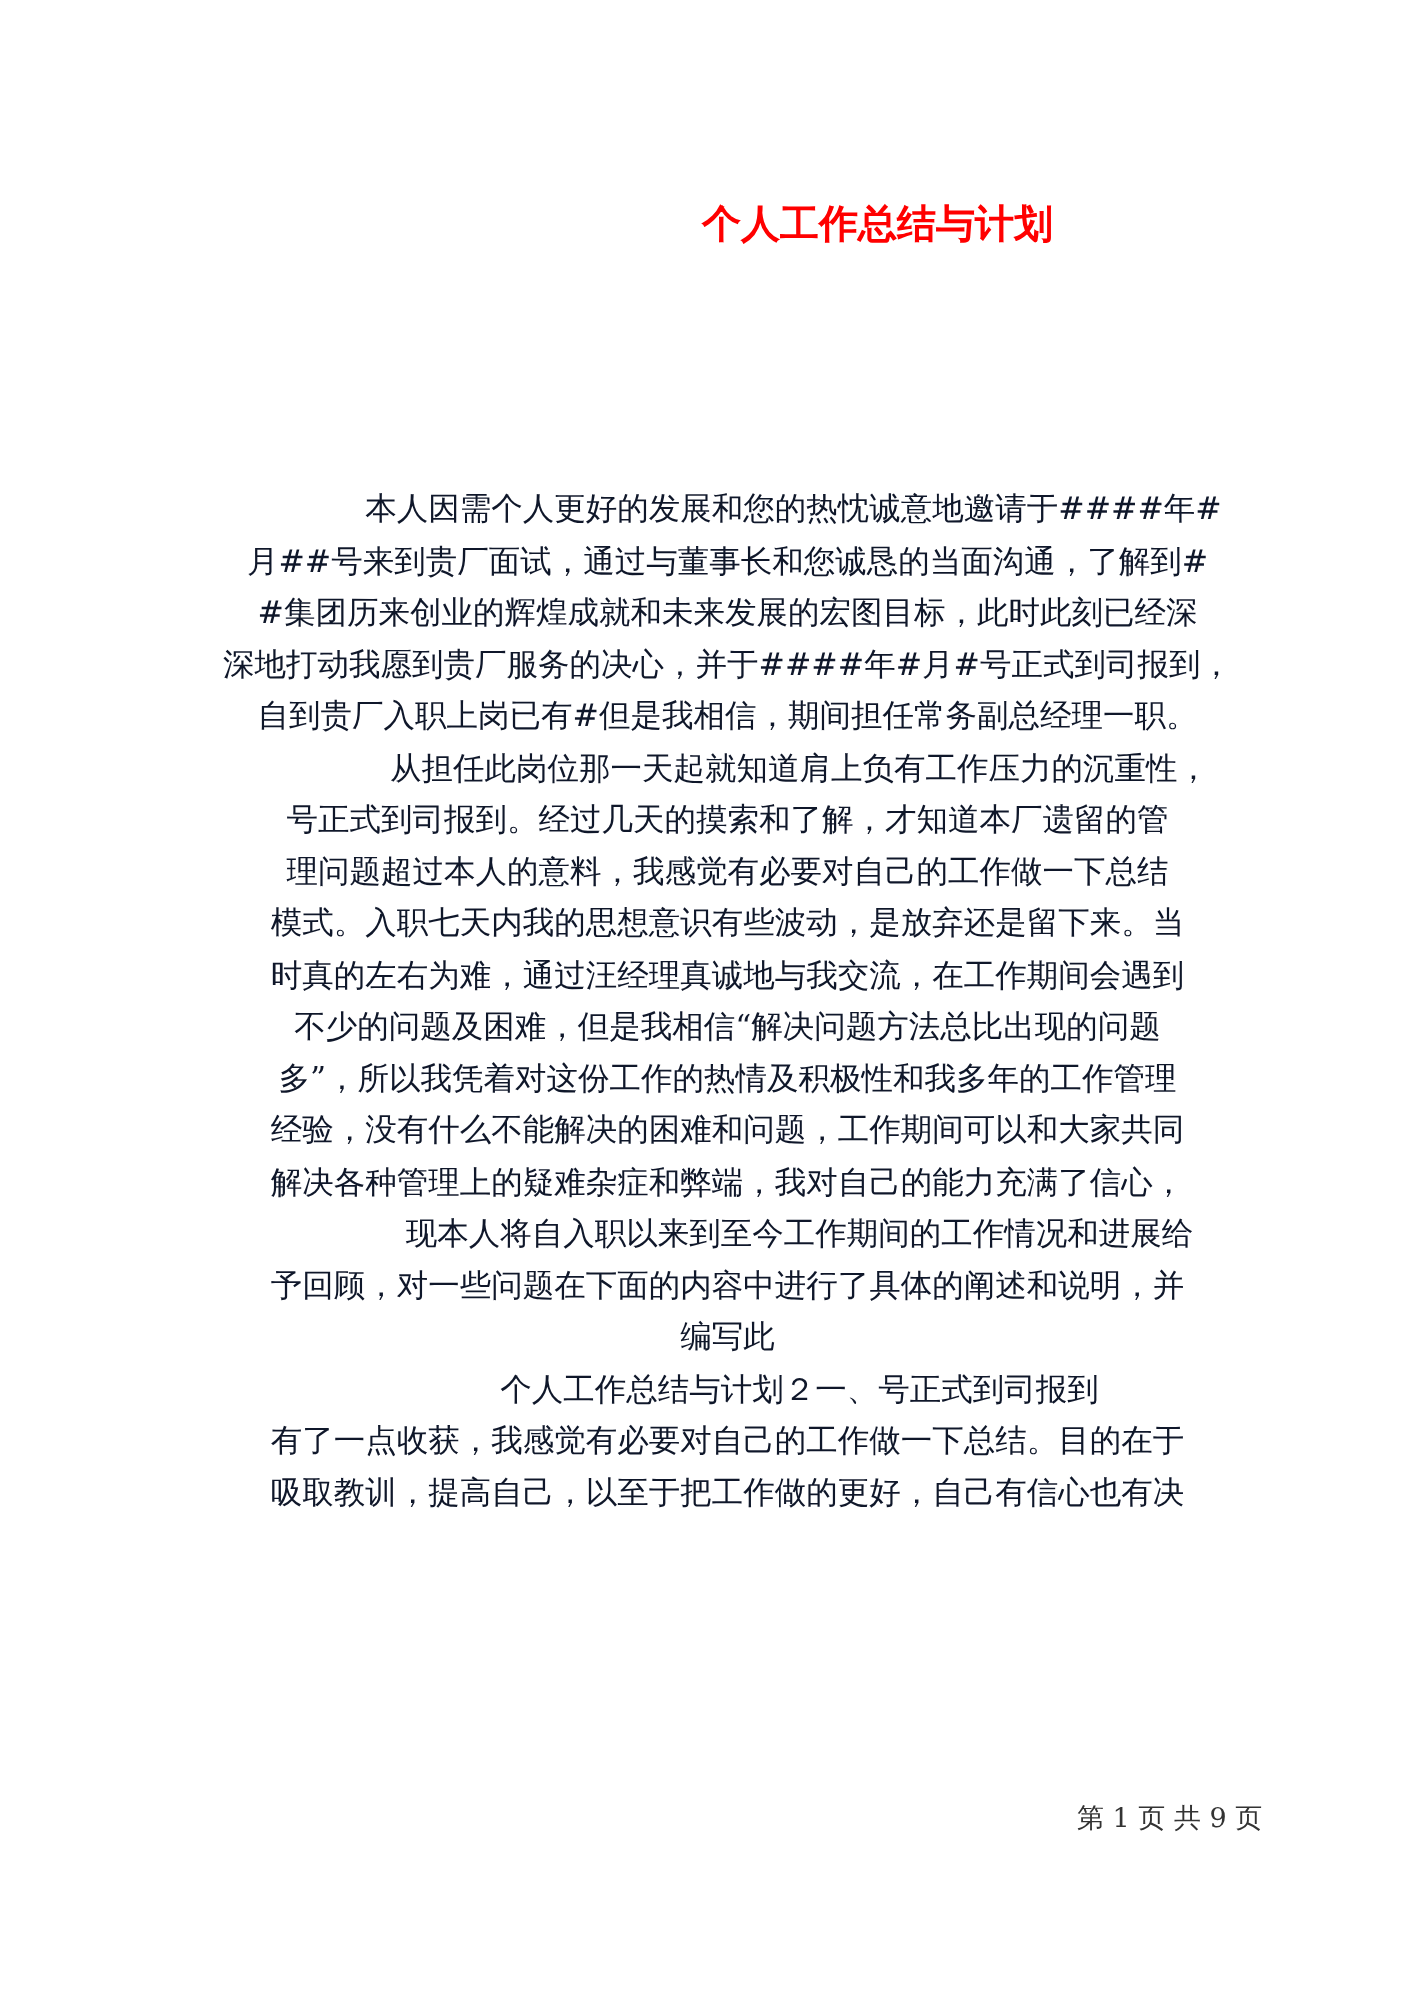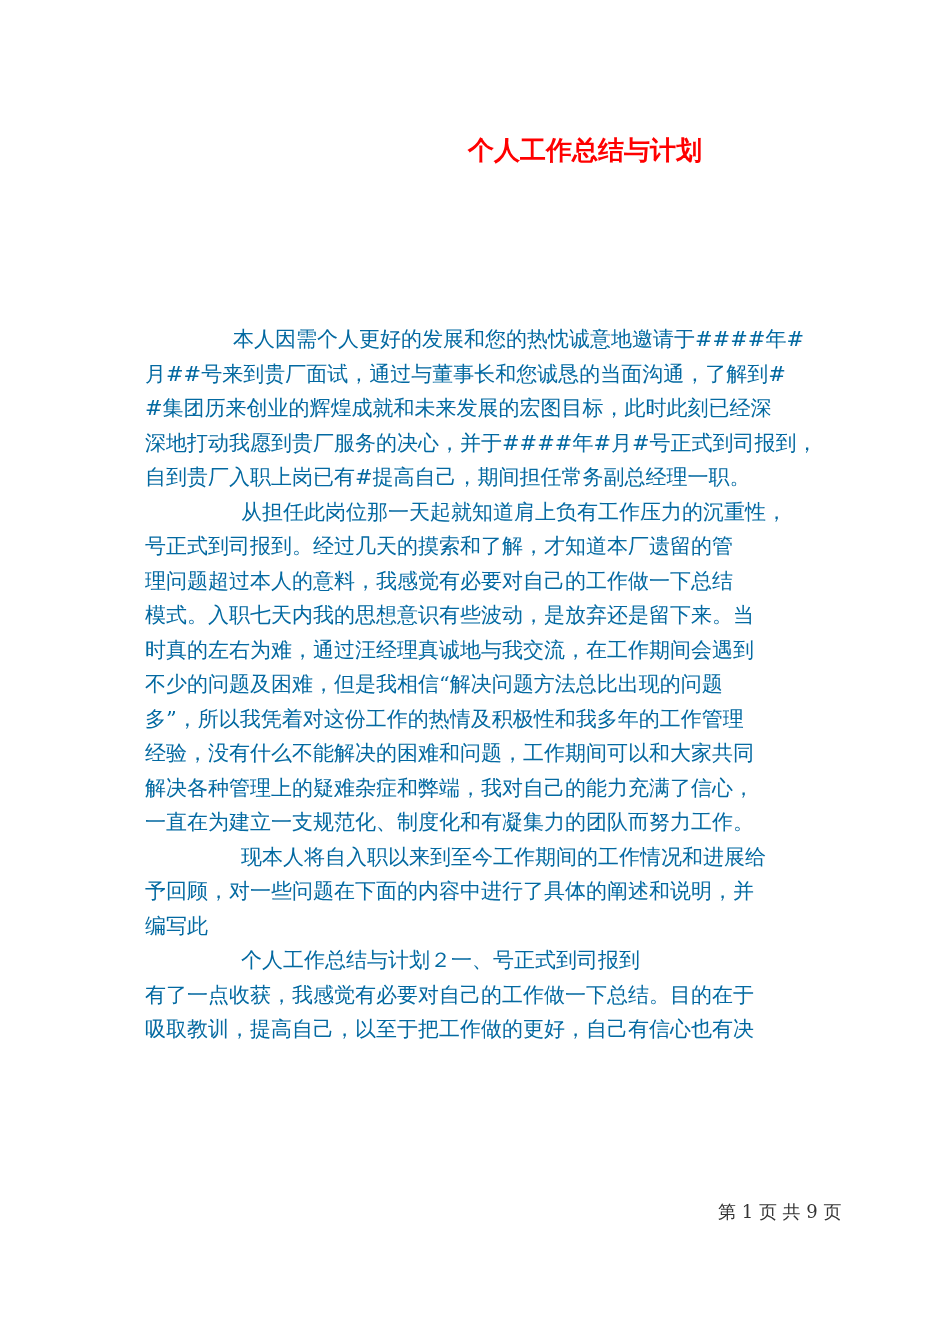--- a/index.html
+++ b/index.html
@@ -40,21 +40,22 @@
       left: 145px;
       top: 322px;
       width: 680px;
     }
     .line {
       display: block;
       height: 34.5px;
       line-height: 34.5px;
       font-size: 21px;
       white-space: nowrap;
-      color: #0369a1;
+      color: #0f172a;
+      text-align: center;
     }
     .indent-1 { padding-left: 88px; }
     .indent-2 { padding-left: 96px; }
     .footer {
       position: absolute;
       left: 718px;
       top: 1200px;
       font-size: 18px;
       color: #333333;
       white-space: nowrap;
@@ -66,34 +67,33 @@
 <div class="page">
   <h1 class="title">个人工作总结与计划</h1>
 
   <div class="body-text">
 
     <div>
       <span class="line indent-1">本人因需个人更好的发展和您的热忱诚意地邀请于####年#</span>
       <span class="line">月##号来到贵厂面试，通过与董事长和您诚恳的当面沟通，了解到#</span>
       <span class="line">#集团历来创业的辉煌成就和未来发展的宏图目标，此时此刻已经深</span>
       <span class="line">深地打动我愿到贵厂服务的决心，并于####年#月#号正式到司报到，</span>
-      <span class="line">自到贵厂入职上岗已有#提高自己，期间担任常务副总经理一职。</span>
+      <span class="line">自到贵厂入职上岗已有#但是我相信，期间担任常务副总经理一职。</span>
     </div>
 
     <div>
       <span class="line indent-2">从担任此岗位那一天起就知道肩上负有工作压力的沉重性，</span>
       <span class="line">号正式到司报到。经过几天的摸索和了解，才知道本厂遗留的管</span>
       <span class="line">理问题超过本人的意料，我感觉有必要对自己的工作做一下总结</span>
       <span class="line">模式。入职七天内我的思想意识有些波动，是放弃还是留下来。当</span>
       <span class="line">时真的左右为难，通过汪经理真诚地与我交流，在工作期间会遇到</span>
       <span class="line">不少的问题及困难，但是我相信“解决问题方法总比出现的问题</span>
       <span class="line">多”，所以我凭着对这份工作的热情及积极性和我多年的工作管理</span>
       <span class="line">经验，没有什么不能解决的困难和问题，工作期间可以和大家共同</span>
       <span class="line">解决各种管理上的疑难杂症和弊端，我对自己的能力充满了信心，</span>
-      <span class="line">一直在为建立一支规范化、制度化和有凝集力的团队而努力工作。</span>
     </div>
 
     <div>
       <span class="line indent-2">现本人将自入职以来到至今工作期间的工作情况和进展给</span>
       <span class="line">予回顾，对一些问题在下面的内容中进行了具体的阐述和说明，并</span>
       <span class="line">编写此</span>
     </div>
 
     <div>
       <span class="line indent-2">个人工作总结与计划２一、号正式到司报到</span>

